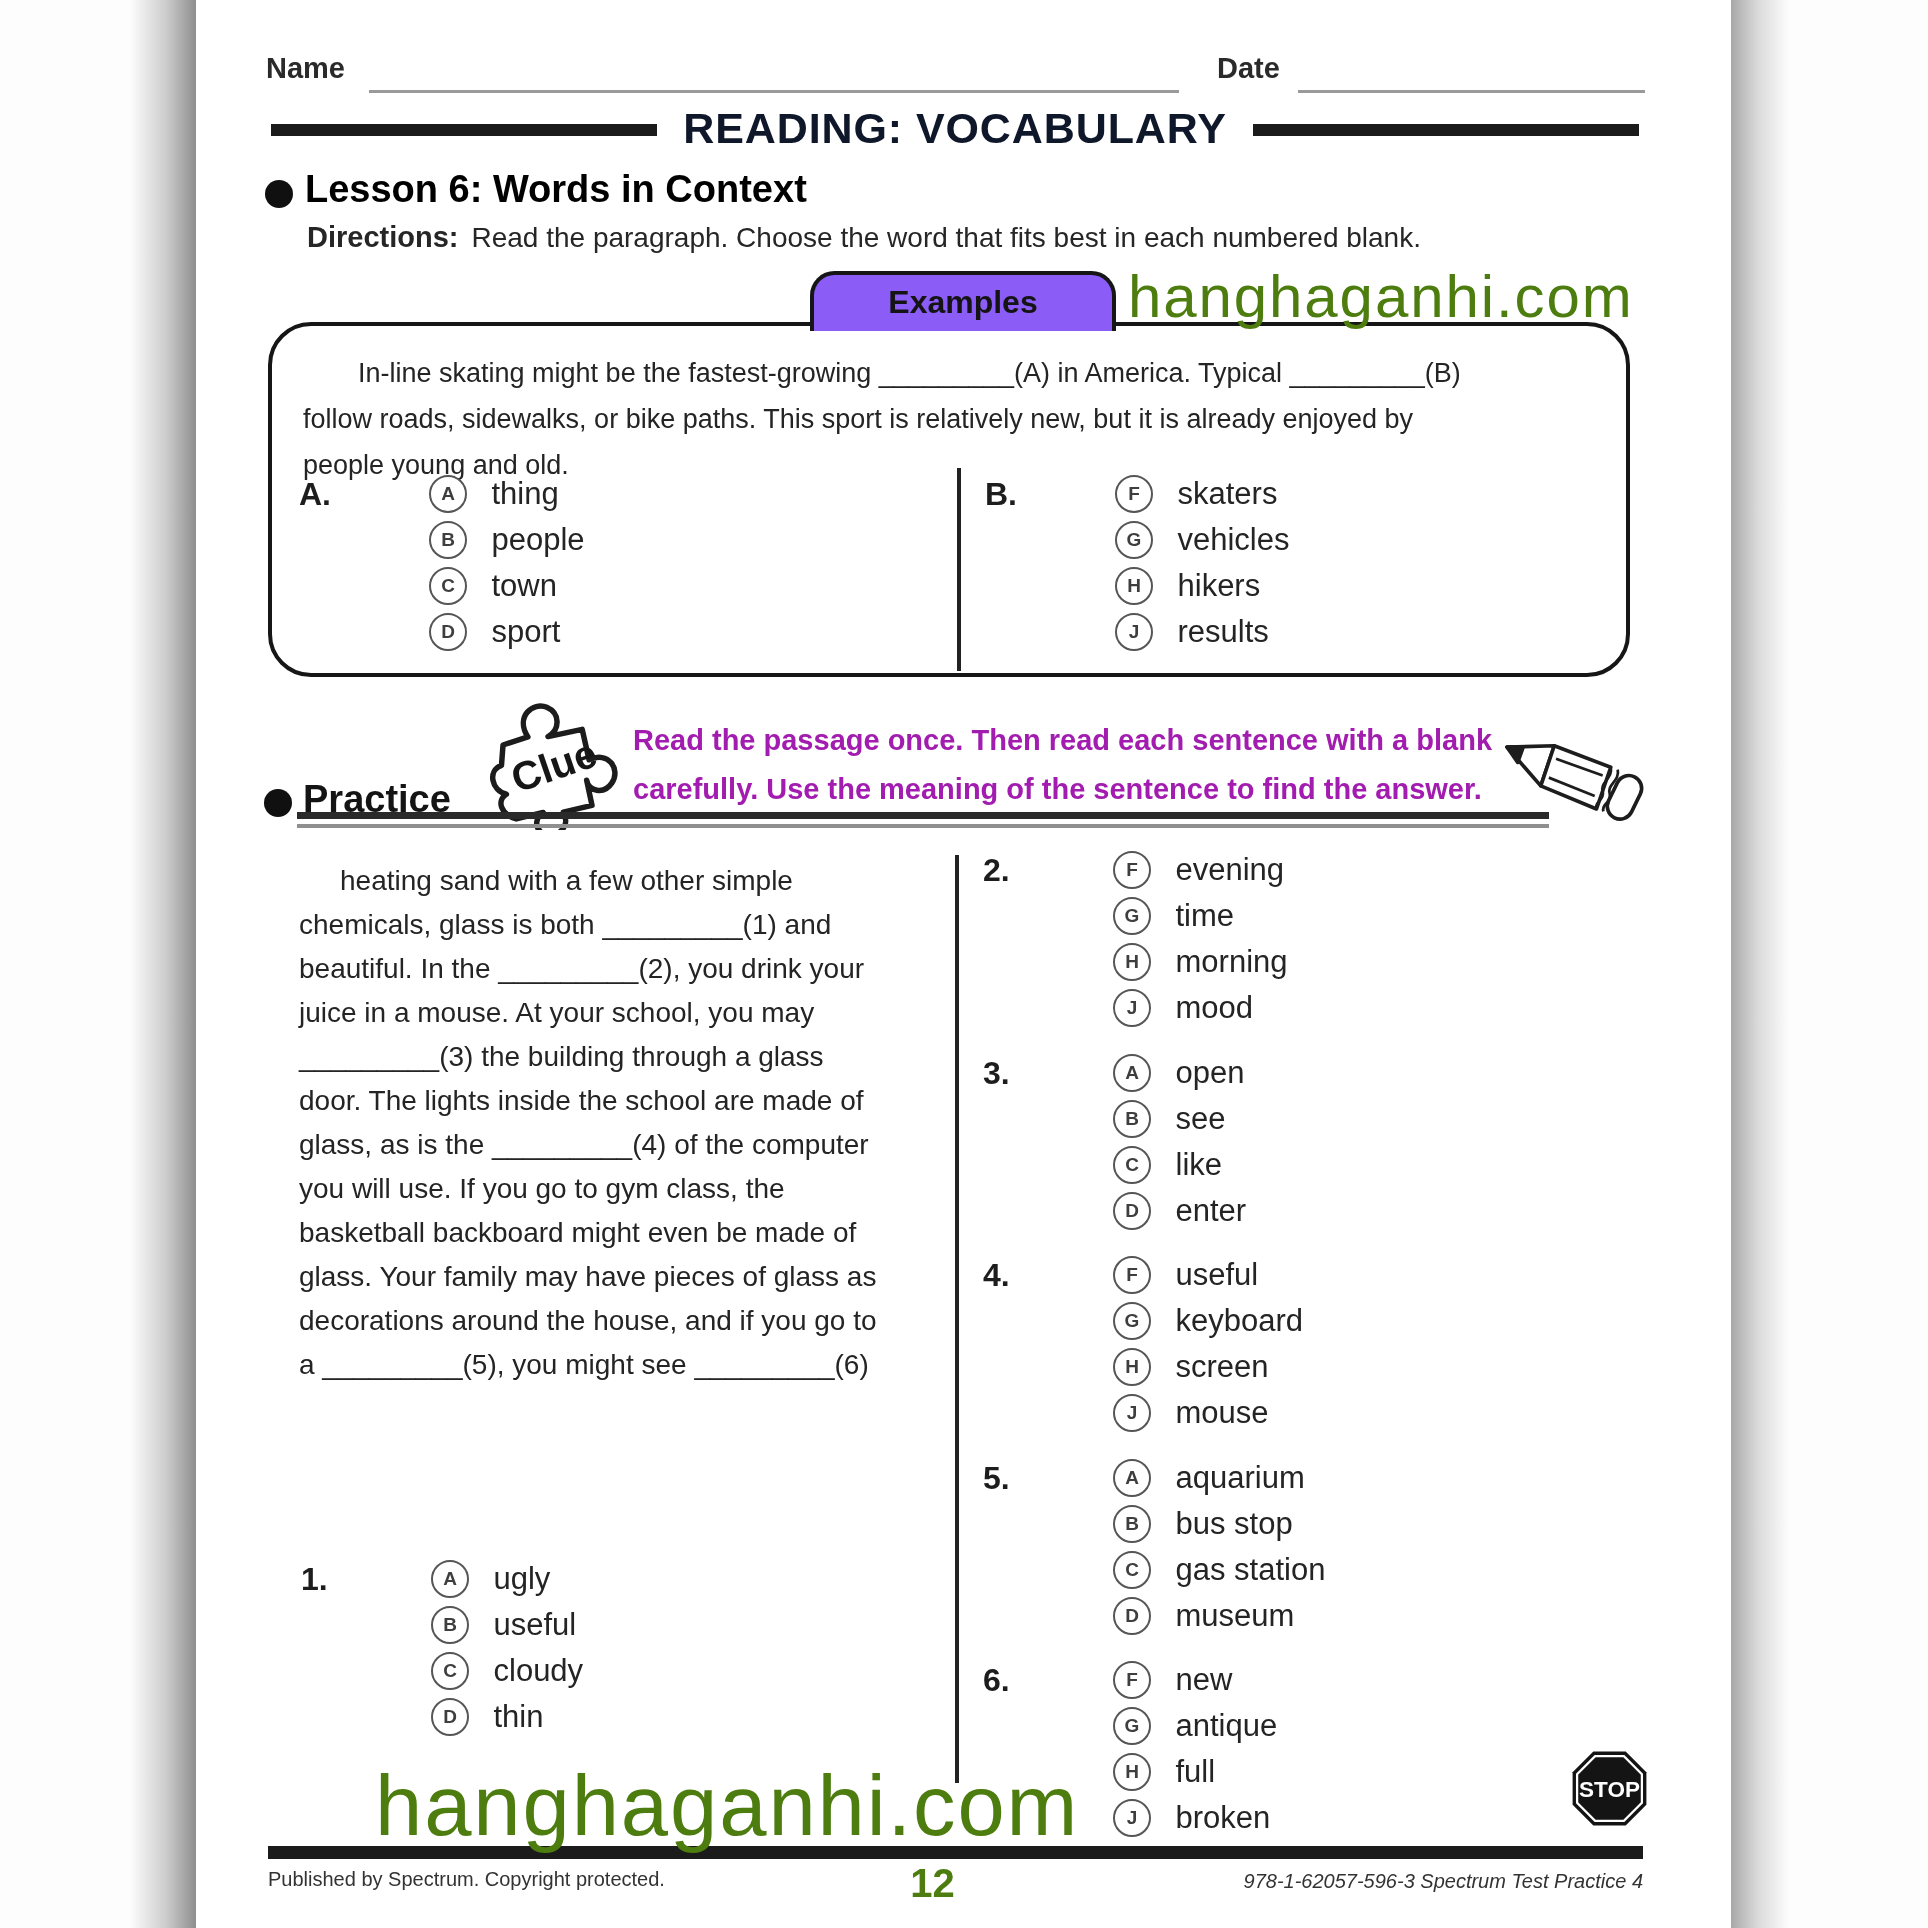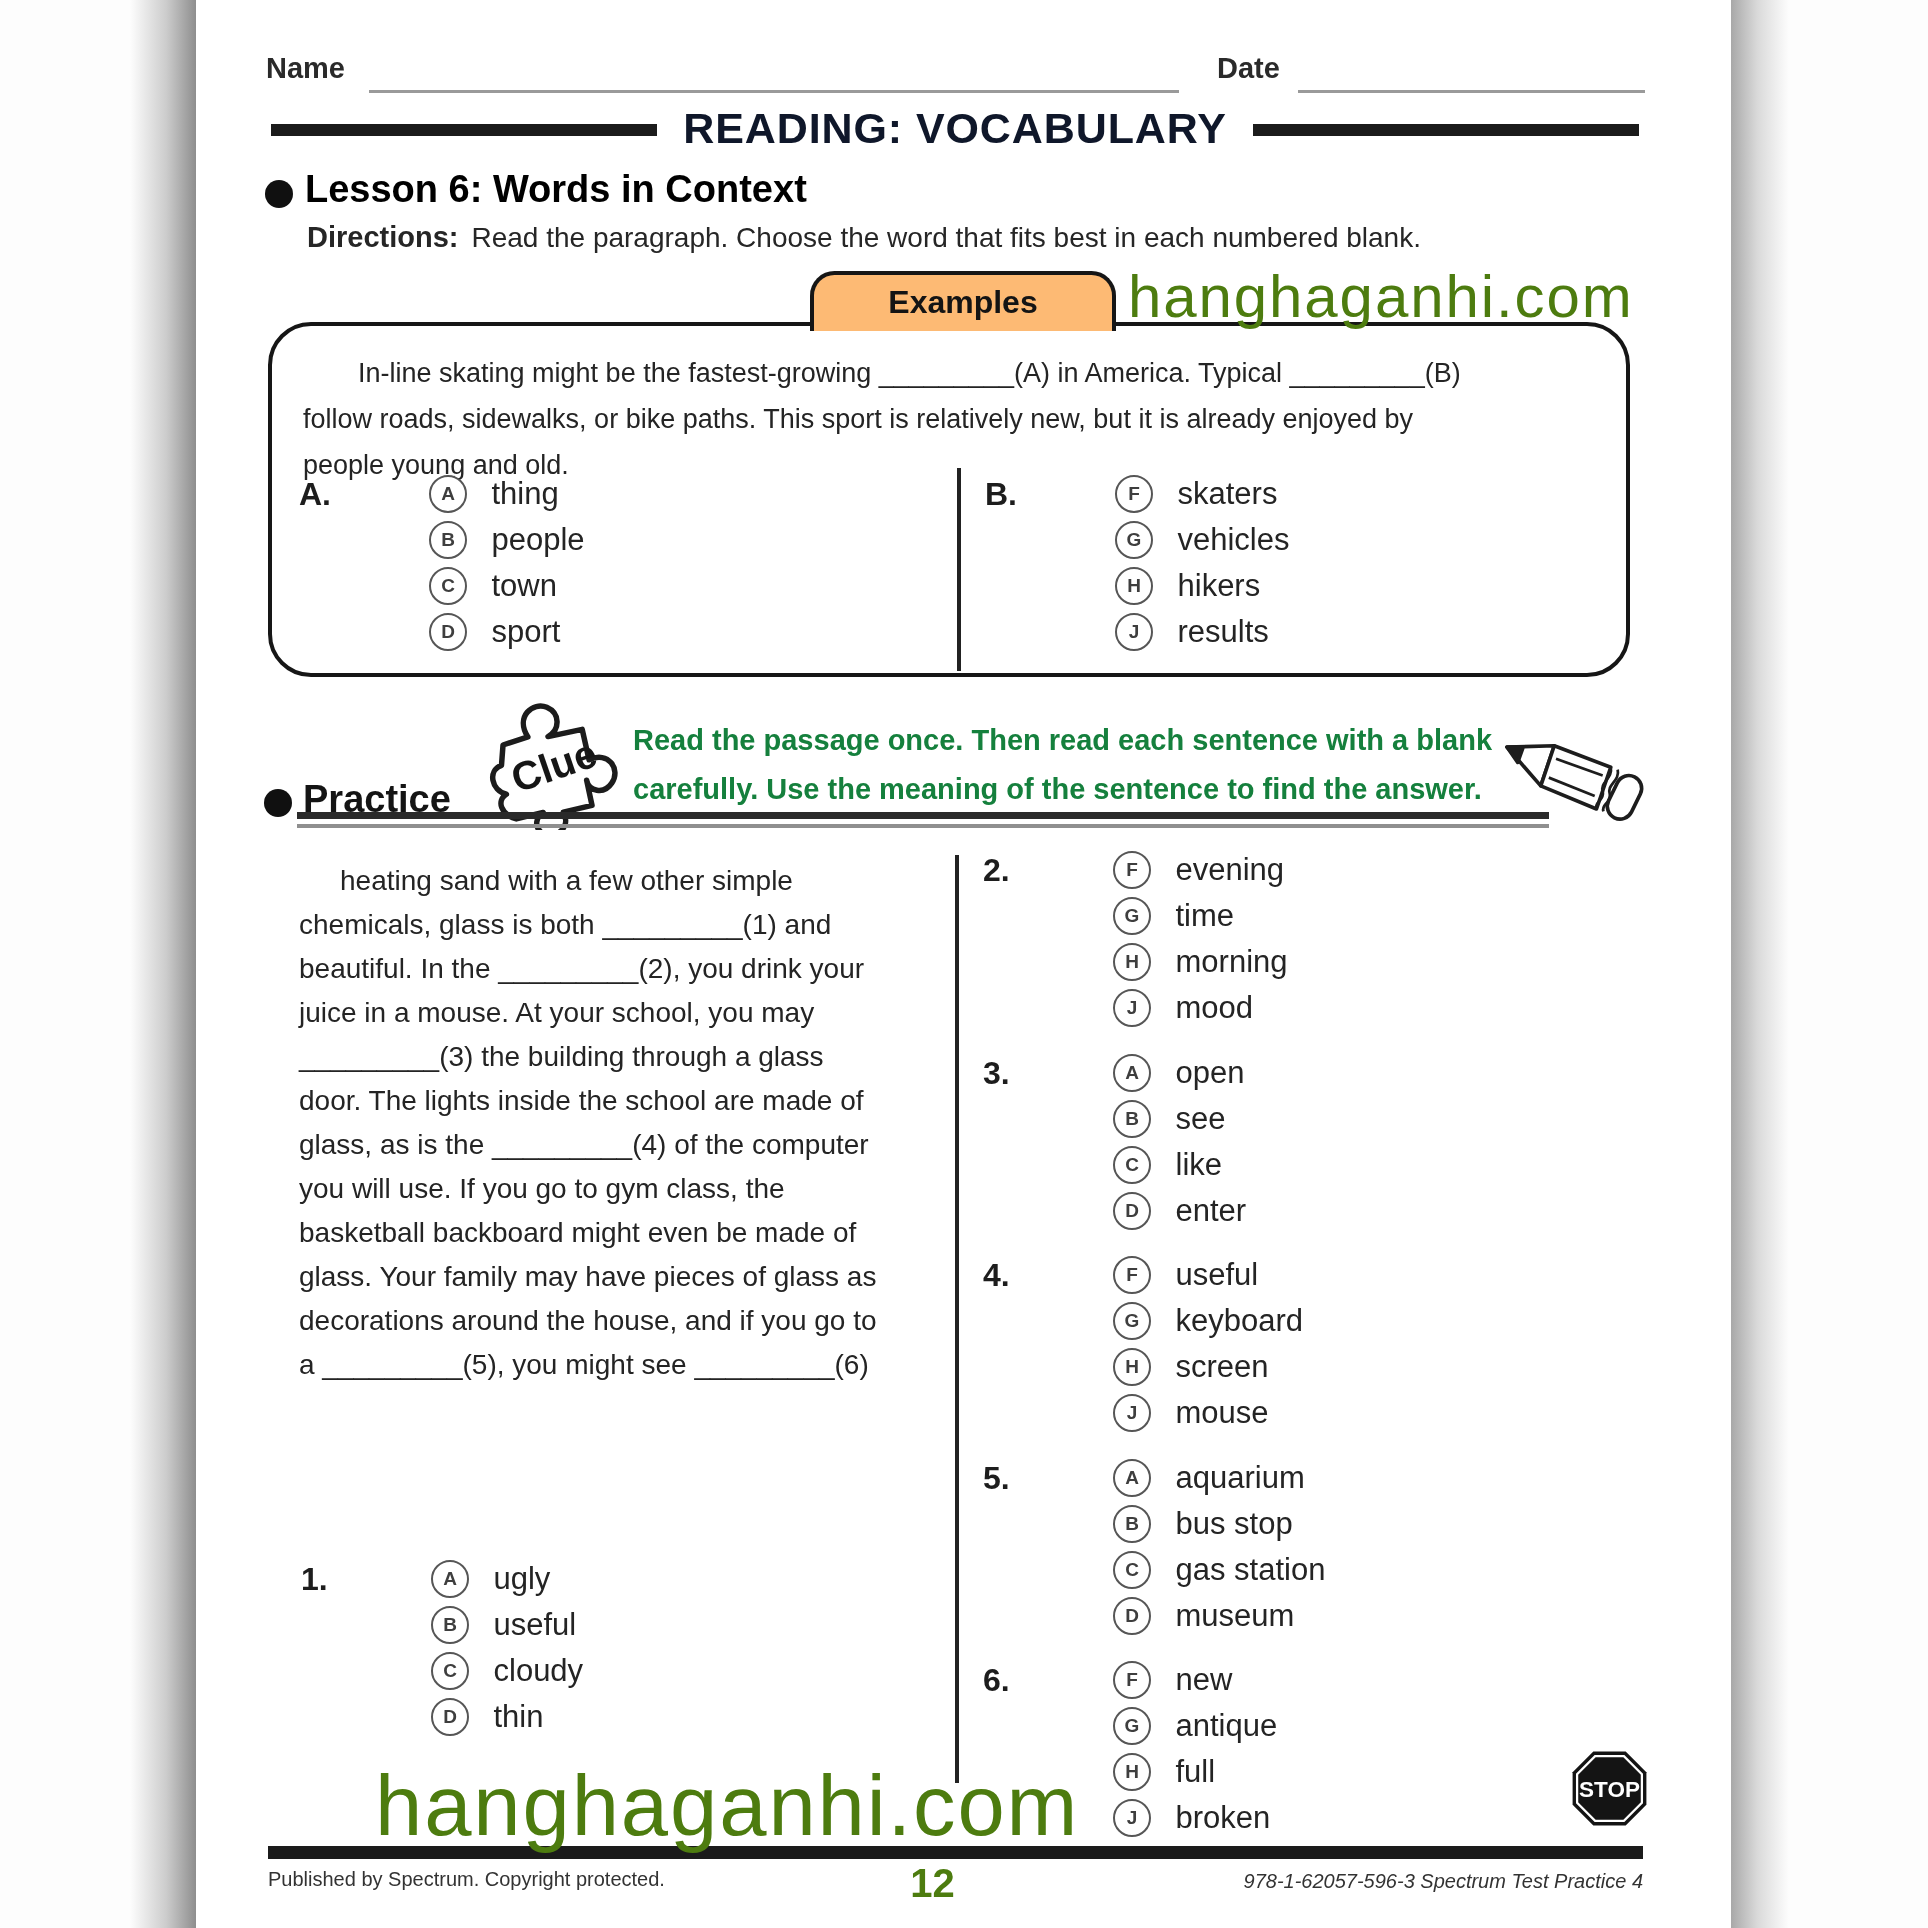--- a/index.html
+++ b/index.html
@@ -11,32 +11,32 @@
   .lbl{font-size:29px;font-weight:700;color:#2a2a2a}
   .blank{border-bottom:3.8px solid #9a9a9a;height:36px}
   .bar{background:#1b1b1b;height:12.2px}
   .title{font-weight:700;font-size:43px;letter-spacing:0.9px;color:#0f172a;text-align:center;white-space:nowrap}
   .bullet{width:28px;height:28px;border-radius:50%;background:#101010}
   .h-lesson{font-size:38px;font-weight:700;color:#000000;white-space:nowrap}
   .directions{font-size:28px;color:#262626;white-space:nowrap}
   .directions .dlbl{font-size:29px;font-weight:700;margin-right:13px}
   .wmark{color:#4d7c0f;letter-spacing:1.9px;z-index:6;white-space:nowrap;font-weight:400}
   .exbox{border:4.7px solid #161616;border-radius:43px}
-  .extab{border:4.7px solid #161616;border-bottom:none;border-radius:24.5px 24.5px 0 0;background:#fdba74;z-index:2;text-align:center;font-weight:700;font-size:32px;line-height:55px;color:#141414}
+  .extab{border:4.7px solid #161616;border-bottom:none;border-radius:24.5px 24.5px 0 0;background:#8b5cf6;z-index:2;text-align:center;font-weight:700;font-size:32px;line-height:55px;color:#141414}
   .expar{font-size:27px;line-height:46px;color:#242424}
   .expar .ln{white-space:nowrap}
   .expar .ln:first-child{text-indent:55px}
   .vline{width:3.8px;background:#222222}
   .q{display:flex}
   .qnum{font-size:32px;font-weight:700;width:130px;line-height:46px;color:#1d1d1d;flex:none}
   .opt{display:flex;align-items:center;height:46px}
   .bub{width:38px;height:38px;box-sizing:border-box;border:2.8px solid #565656;border-radius:50%;display:flex;align-items:center;justify-content:center;font-size:19px;font-weight:700;color:#3e3e3e;flex:none;background:#fff}
   .optw{margin-left:24.5px;font-size:31px;color:#242424;white-space:nowrap}
   .h-practice{font-size:38px;font-weight:700;color:#141414;white-space:nowrap}
-  .cluetext{font-size:29px;font-weight:700;line-height:49px;color:#15803d}
+  .cluetext{font-size:29px;font-weight:700;line-height:49px;color:#a21caf}
   .cluetext div{white-space:nowrap}
   .rule2{border-top:7.5px solid #2a2a2a;border-bottom:4.7px solid #8f8f8f;height:4.7px}
   .psg{font-size:28px;line-height:44px;color:#242424}
   .psg .ln{white-space:nowrap}
   .psg .ln:first-child{text-indent:41px}
   .fbar{height:13px;background:#1b1b1b}
   .fleft{font-size:20px;color:#333;white-space:nowrap}
   .fpage{font-size:40px;font-weight:700;color:#4d7c0f;text-align:center}
   .fright{font-size:20px;font-style:italic;color:#333;text-align:right;white-space:nowrap}
 </style>

